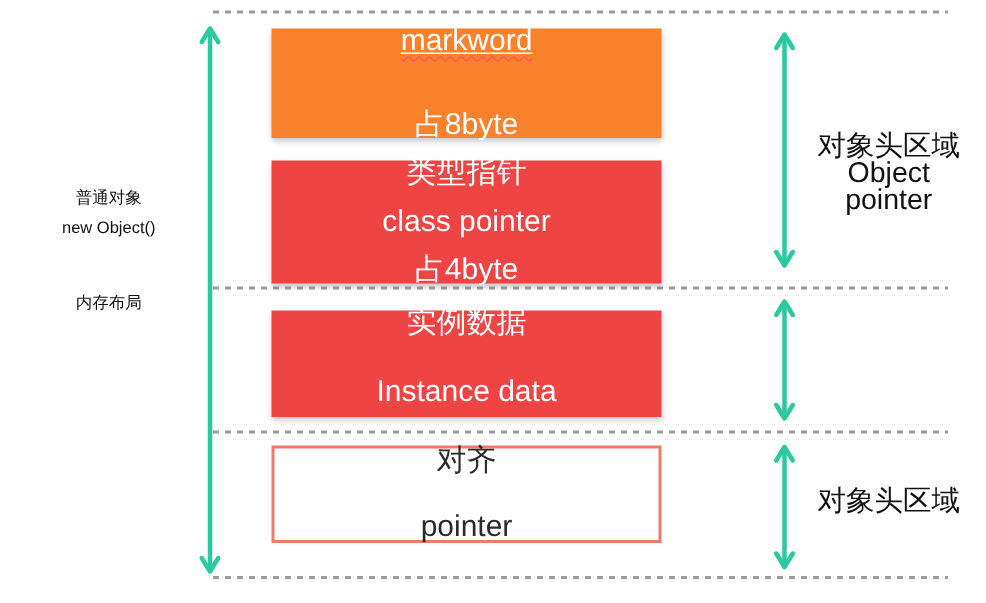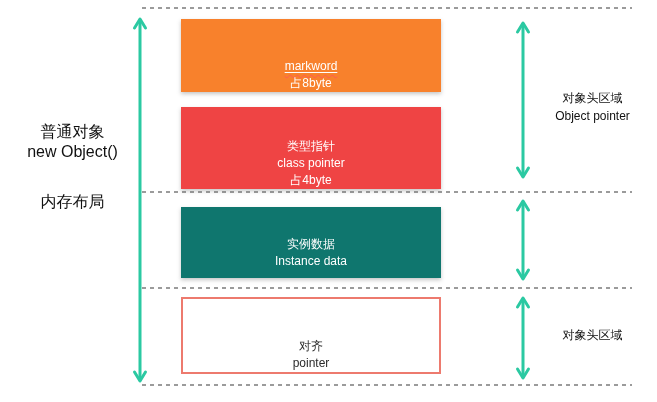--- a/index.html
+++ b/index.html
@@ -12,41 +12,41 @@
   }
   .dash{
     position:absolute;
     left:142px;width:490px;height:2px;
     background:repeating-linear-gradient(90deg,#9b9b9b 0 4px,transparent 4px 8px);
   }
   .arrow{position:absolute;}
   .arrow path{stroke:#2bc9a2;stroke-width:3;fill:none;stroke-linecap:round;stroke-linejoin:round;}
   .box{
     position:absolute;left:181px;width:260px;
-    display:flex;flex-direction:column;justify-content:flex-end;align-items:center;
+    display:flex;flex-direction:column;justify-content:space-between;align-items:center;
     text-align:center;color:#ffffff;
-    font-size:12px;line-height:17px;
+    font-size:20px;line-height:17px;
     box-sizing:border-box;
     box-shadow:0 2px 4px rgba(110,110,110,.40);
   }
   .box-markword{top:19px;height:73px;background:#f8812c;}
   .box-classptr{top:107px;height:82px;background:#ef4444;}
-  .box-instance{top:207px;height:71px;background:#0f766e;padding-bottom:8px;}
-  .box-padding{top:297px;height:77px;background:#ffffff;border:2px solid #ed7a6e;color:#2b2b2b;box-shadow:none;}
+  .box-instance{top:207px;height:71px;background:#ef4444;padding-bottom:8px;}
+  .box-padding{top:297px;height:65px;background:#ffffff;border:2px solid #ed7a6e;color:#2b2b2b;box-shadow:none;}
   .squiggle{text-decoration:underline wavy #ff5a52;text-decoration-thickness:1px;text-underline-offset:4px;}
   .squiggle .ul{text-decoration:underline solid #ffffff;text-decoration-thickness:1px;text-underline-offset:2px;}
   .left-label{
     position:absolute;left:0;width:145px;text-align:center;
-    color:#111111;font-size:16px;line-height:20px;
+    color:#111111;font-size:11px;line-height:20px;
   }
   .left-label.p1{top:122px;}
   .left-label.p2{top:192px;}
   .right-label{
     position:absolute;left:535px;width:115px;text-align:center;
-    color:#111111;font-size:12px;line-height:18px;
+    color:#111111;font-size:19px;line-height:18px;
   }
   .right-label.r1{top:89px;}
   .right-label.r2{top:234px;}
   .right-label.r3{top:326px;}
 </style>
 </head>
 <body>
 
 <div class="stage">
 

